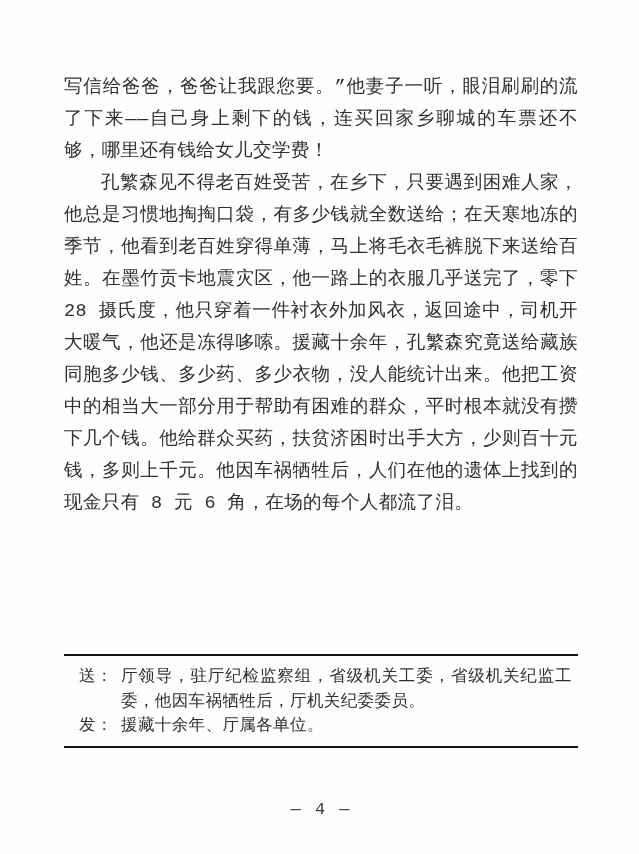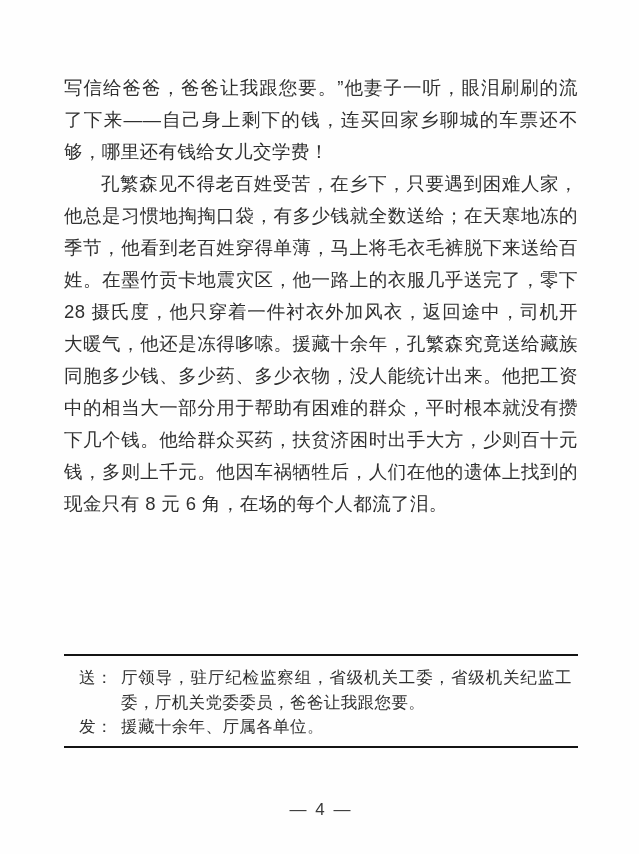--- a/index.html
+++ b/index.html
@@ -8,21 +8,21 @@
     background: #e8e8e8;
   }
   .page {
     position: relative;
     width: 639px;
     height: 854px;
     margin: 0 auto;
     background: #fefefe;
     box-sizing: border-box;
     padding: 72px 61px 0 64px;
-    font-family: Liberation Sans, sans-serif;
+    font-family: Liberation Mono, monospace;
     color: #2f2f2f;
     overflow: hidden;
   }
   .body-text {
     font-size: 18.5px;
     line-height: 32px;
     text-align: justify;
     letter-spacing: 0.4px;
   }
   .body-text p {
@@ -70,21 +70,21 @@
 <div class="page">
 
   <div class="body-text">
     <p class="para-flow">写信给爸爸，爸爸让我跟您要。”他妻子一听，眼泪刷刷的流了下来——自己身上剩下的钱，连买回家乡聊城的车票还不够，哪里还有钱给女儿交学费！</p>
     <p class="para-indent">孔繁森见不得老百姓受苦，在乡下，只要遇到困难人家，他总是习惯地掏掏口袋，有多少钱就全数送给；在天寒地冻的季节，他看到老百姓穿得单薄，马上将毛衣毛裤脱下来送给百姓。在墨竹贡卡地震灾区，他一路上的衣服几乎送完了，零下 28 摄氏度，他只穿着一件衬衣外加风衣，返回途中，司机开大暖气，他还是冻得哆嗦。援藏十余年，孔繁森究竟送给藏族同胞多少钱、多少药、多少衣物，没人能统计出来。他把工资中的相当大一部分用于帮助有困难的群众，平时根本就没有攒下几个钱。他给群众买药，扶贫济困时出手大方，少则百十元钱，多则上千元。他因车祸牺牲后，人们在他的遗体上找到的现金只有 8 元 6 角，在场的每个人都流了泪。</p>
   </div>
 
   <div class="distribution">
     <div class="dist-row">
       <span class="dist-label">送：</span>
-      <span class="dist-text">厅领导，驻厅纪检监察组，省级机关工委，省级机关纪监工委，厅机关党委委员，爸爸让我跟您要。</span>
+      <span class="dist-text">厅领导，驻厅纪检监察组，省级机关工委，省级机关纪监工委，他因车祸牺牲后，厅机关纪委委员。</span>
     </div>
     <div class="dist-row">
       <span class="dist-label">发：</span>
       <span class="dist-text">援藏十余年、厅属各单位。</span>
     </div>
   </div>
 
   <div class="footer">
     <span>— 4 —</span>
   </div>

